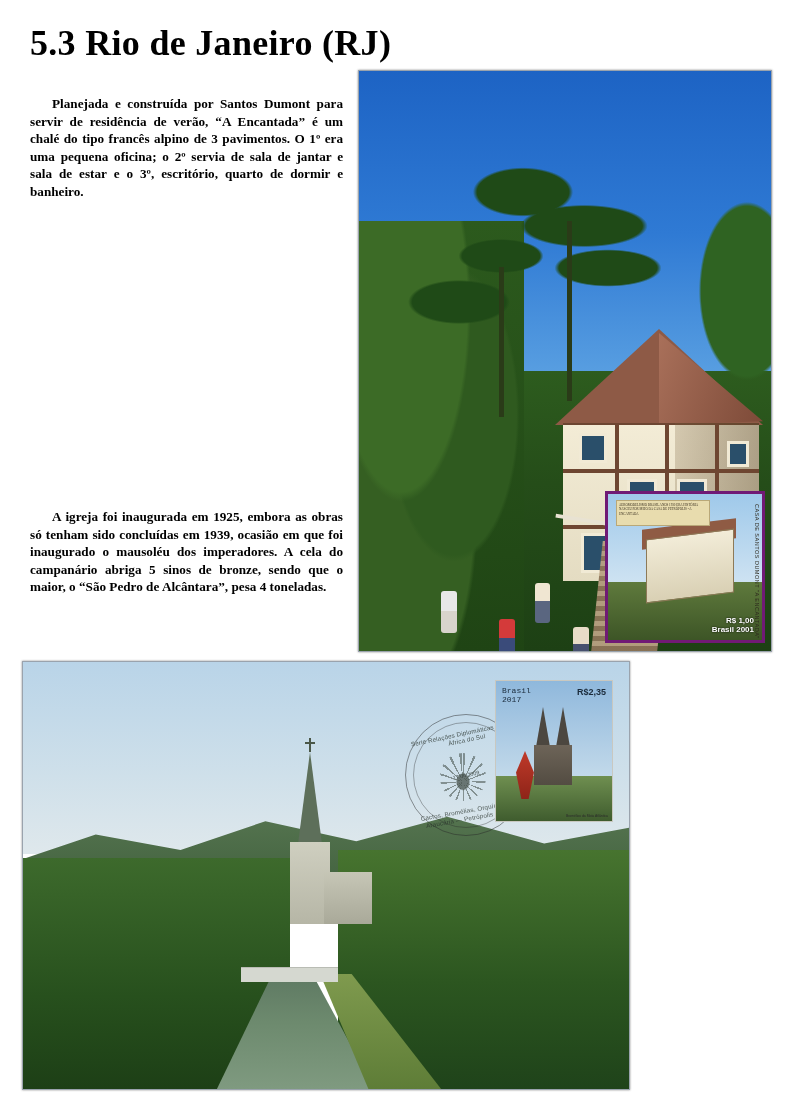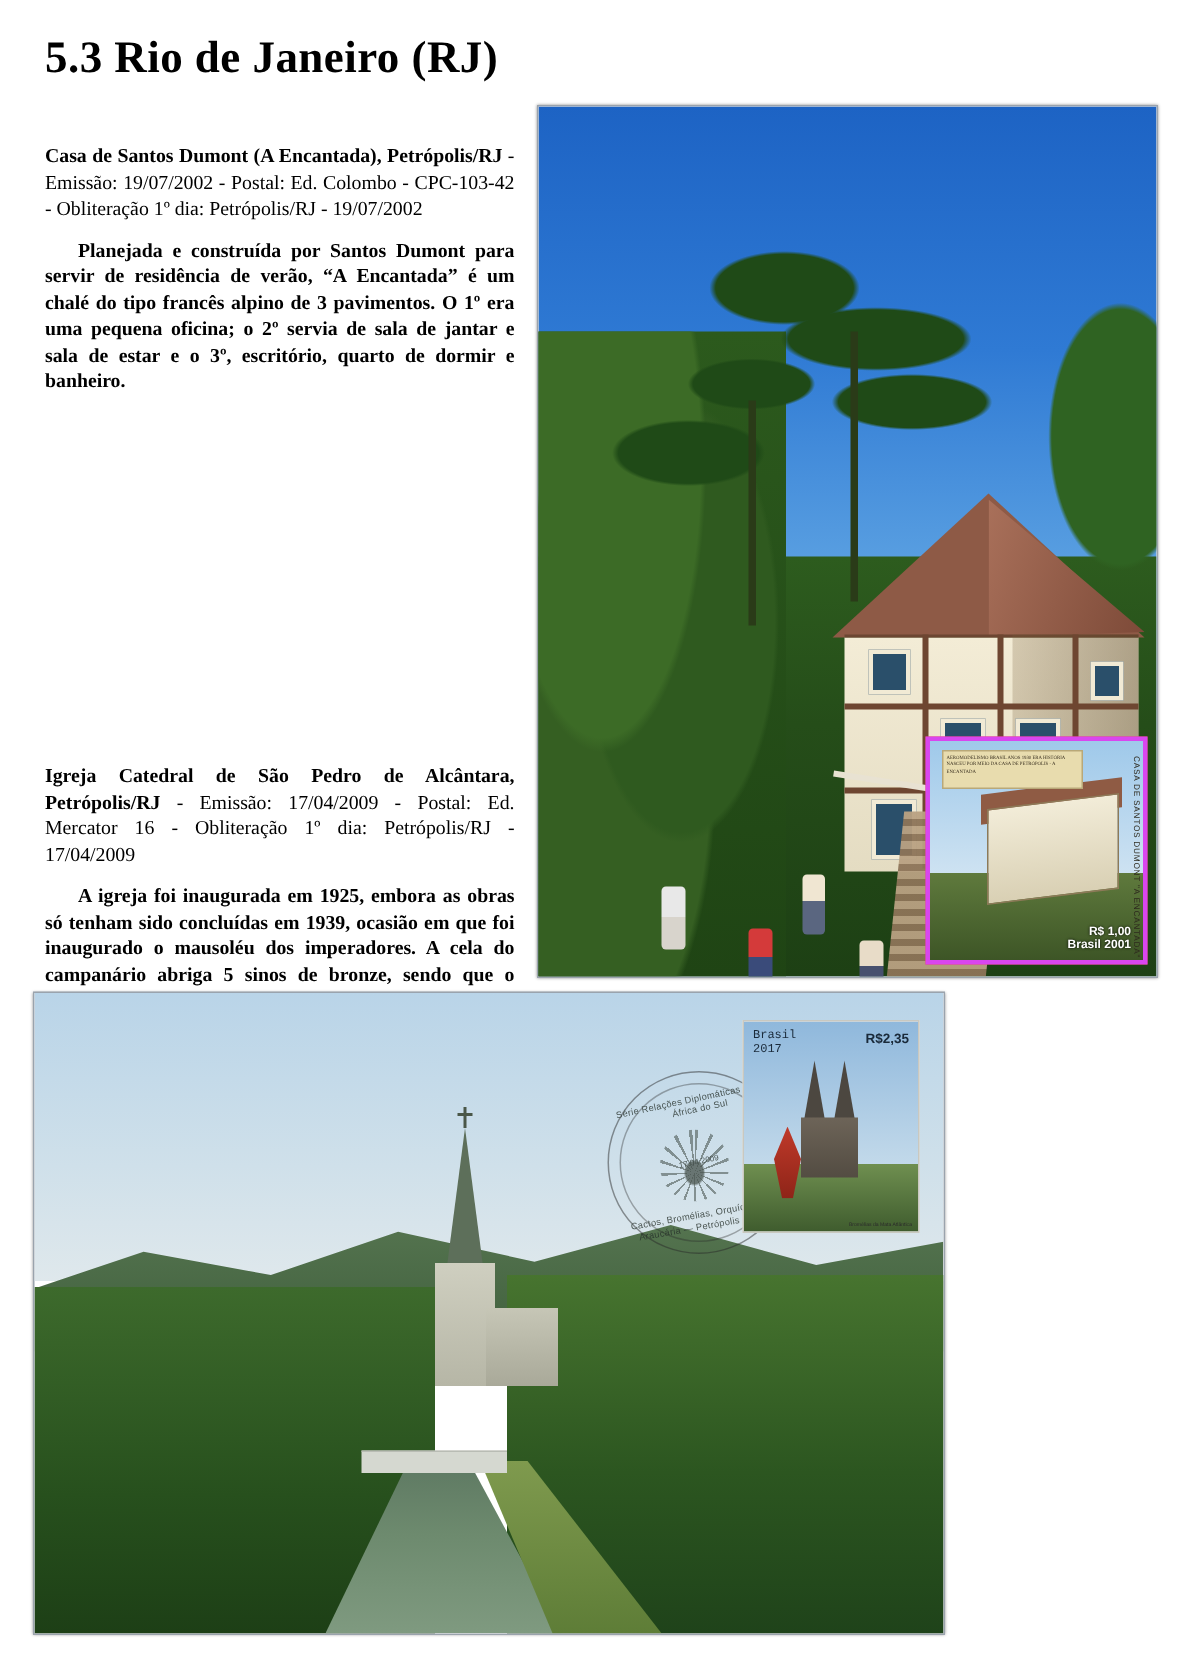--- a/index.html
+++ b/index.html
@@ -16,21 +16,21 @@
     overflow: hidden;
   }
 
   
   .page-title {
     position: absolute;
     left: 30px;
     top: 22px;
     font-family: "Liberation Serif", serif;
     font-weight: bold;
-    font-size: 30px;
+    font-size: 36px;
     letter-spacing: 0.3px;
   }
 
   
   .text-block {
     position: absolute;
     width: 313px;
     font-size: 13.2px;
     line-height: 1.33;
     text-align: justify;
@@ -182,23 +182,23 @@
   }
   .p1 { left: 82px;  top: 520px; width: 16px; height: 42px; background: linear-gradient(#e8e8e8 48%, #d8d4cc 48%); }
   .p2 { left: 140px; top: 548px; width: 16px; height: 42px; background: linear-gradient(#d43a3a 45%, #3a4b7a 45%); }
   .p3 { left: 176px; top: 512px; width: 15px; height: 40px; background: linear-gradient(#f0e6d2 45%, #5a6680 45%); }
   .p4 { left: 214px; top: 556px; width: 16px; height: 38px; background: linear-gradient(#e8dcc8 45%, #47506e 45%); }
 
   
   .stamp-1 {
     position: absolute;
     right: 6px; bottom: 8px;
-    width: 148px; height: 152px;
-    background: #ef4444;
-    border: 3px solid #d946ef;
+    width: 160px; height: 152px;
+    background: #737373;
+    border: 3px solid #701a75;
     box-sizing: border-box;
     overflow: hidden;
   }
   .stamp-1 .s1-sky {
     position: absolute; left: 0; top: 0; width: 100%; height: 62%;
     background: linear-gradient(#9fc9ea, #cfe3f2);
   }
   .stamp-1 .s1-text-box {
     position: absolute; left: 8px; top: 6px; width: 94px; height: 26px;
     background: #e8dcae;
@@ -417,26 +417,24 @@
     font-family: "Liberation Sans", sans-serif;
     font-size: 5.4px;
   }
 </style>
 </head>
 <body>
 
 <div class="page-title">5.3 Rio de Janeiro (RJ)</div>
 
 <div class="text-block block-1">
-  <p class="caption"><span>Casa de Santos Dumont (A Encantada), Petrópolis/RJ</span><span class="normal"> - Emissão: 19/07/2002 - Postal: Ed. Colombo - CPC-103-42 - Obliteração 1º dia: Petrópolis/RJ - 19/07/2002</span></p>
   <p class="body-par">Planejada e construída por Santos Dumont para servir de residência de verão, “A Encantada” é um chalé do tipo francês alpino de 3 pavimentos. O 1º era uma pequena oficina; o 2º servia de sala de jantar e sala de estar e o 3º, escritório, quarto de dormir e banheiro.</p>
 </div>
 
 <div class="text-block block-2">
-  <p class="caption"><span>Igreja Catedral de São Pedro de Alcântara, Petrópolis/RJ</span><span class="normal"> - Emissão: 17/04/2009 - Postal: Ed. Mercator 16 - Obliteração 1º dia: Petrópolis/RJ - 17/04/2009</span></p>
   <p class="body-par">A igreja foi inaugurada em 1925, embora as obras só tenham sido concluídas em 1939, ocasião em que foi inaugurado o mausoléu dos imperadores. A cela do campanário abriga 5 sinos de bronze, sendo que o maior, o “São Pedro de Alcântara”, pesa 4 toneladas.</p>
 </div>
 
 <div class="card card-1">
   <div class="c1-sky"></div>
   <div class="c1-hillside"></div>
   <div class="c1-foliage-left"></div>
   <div class="c1-foliage-right"></div>
 
   <div class="tree t1"></div>

